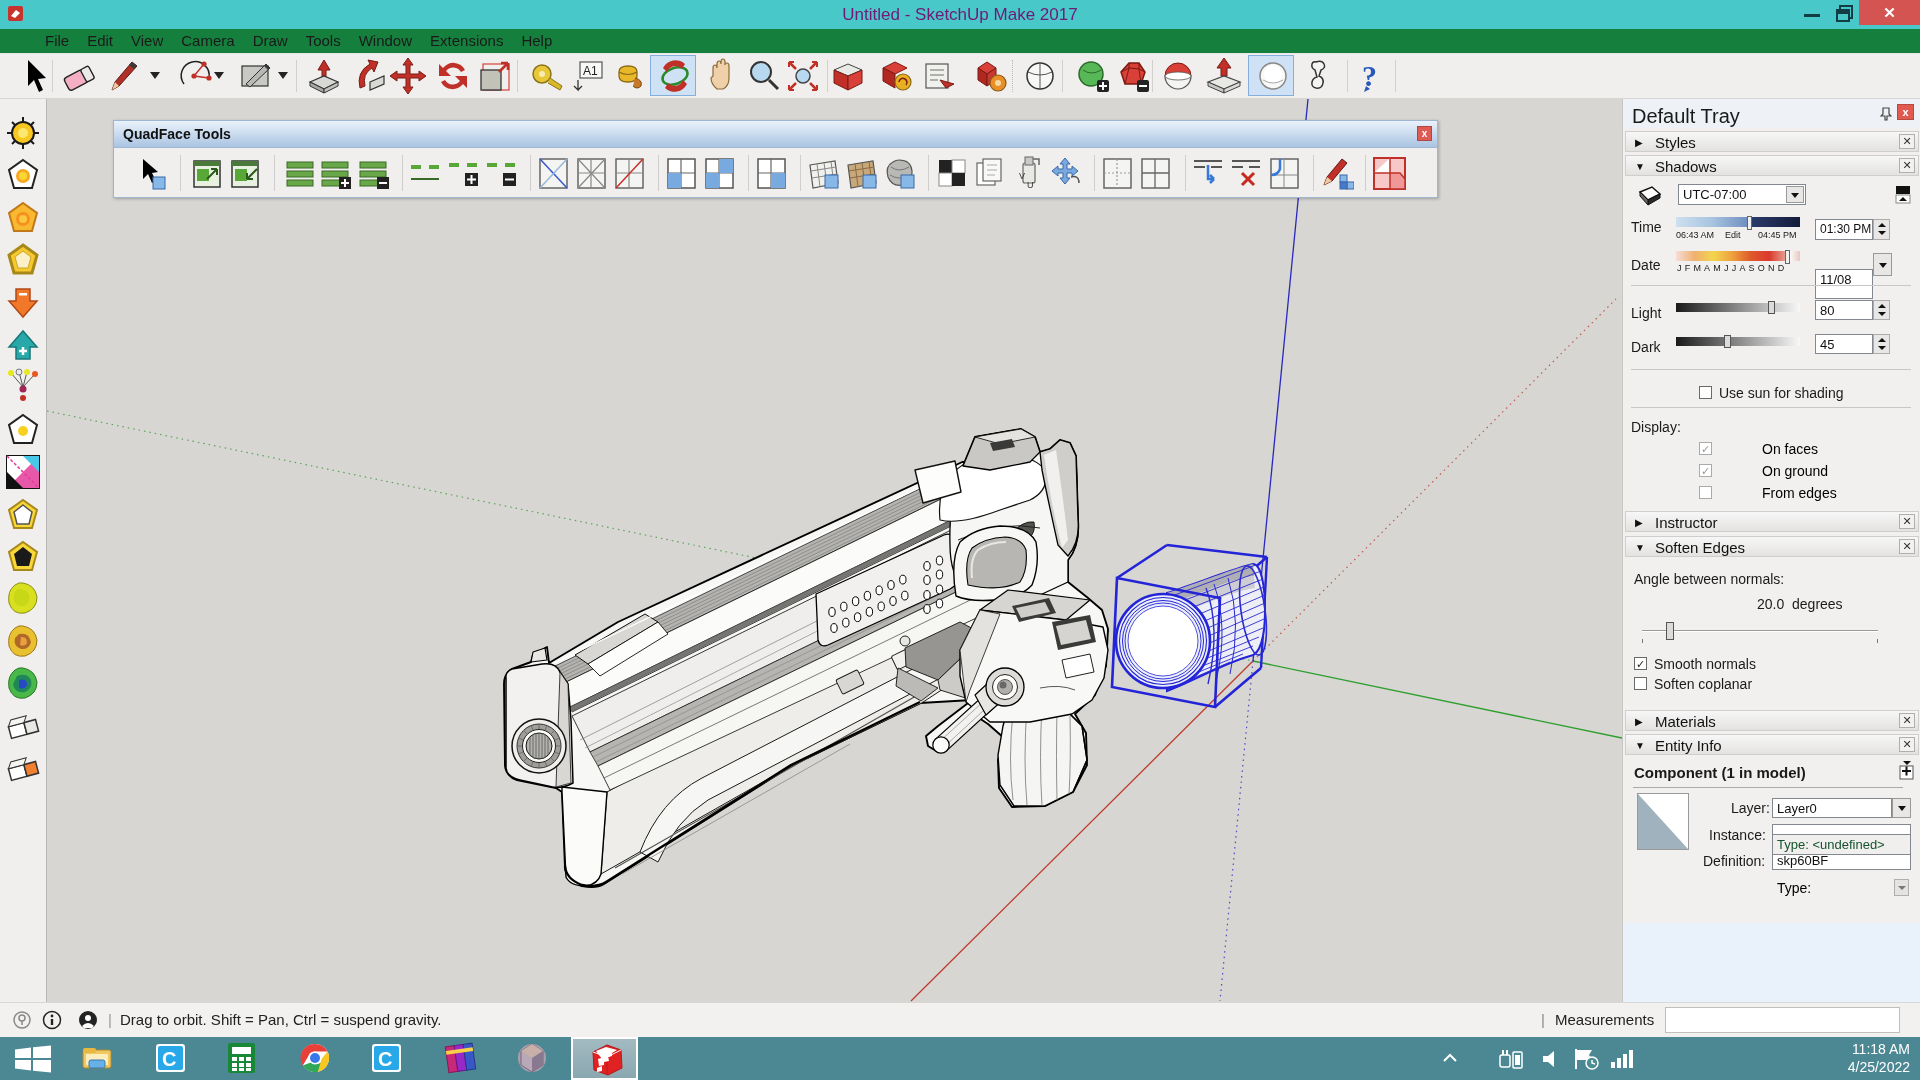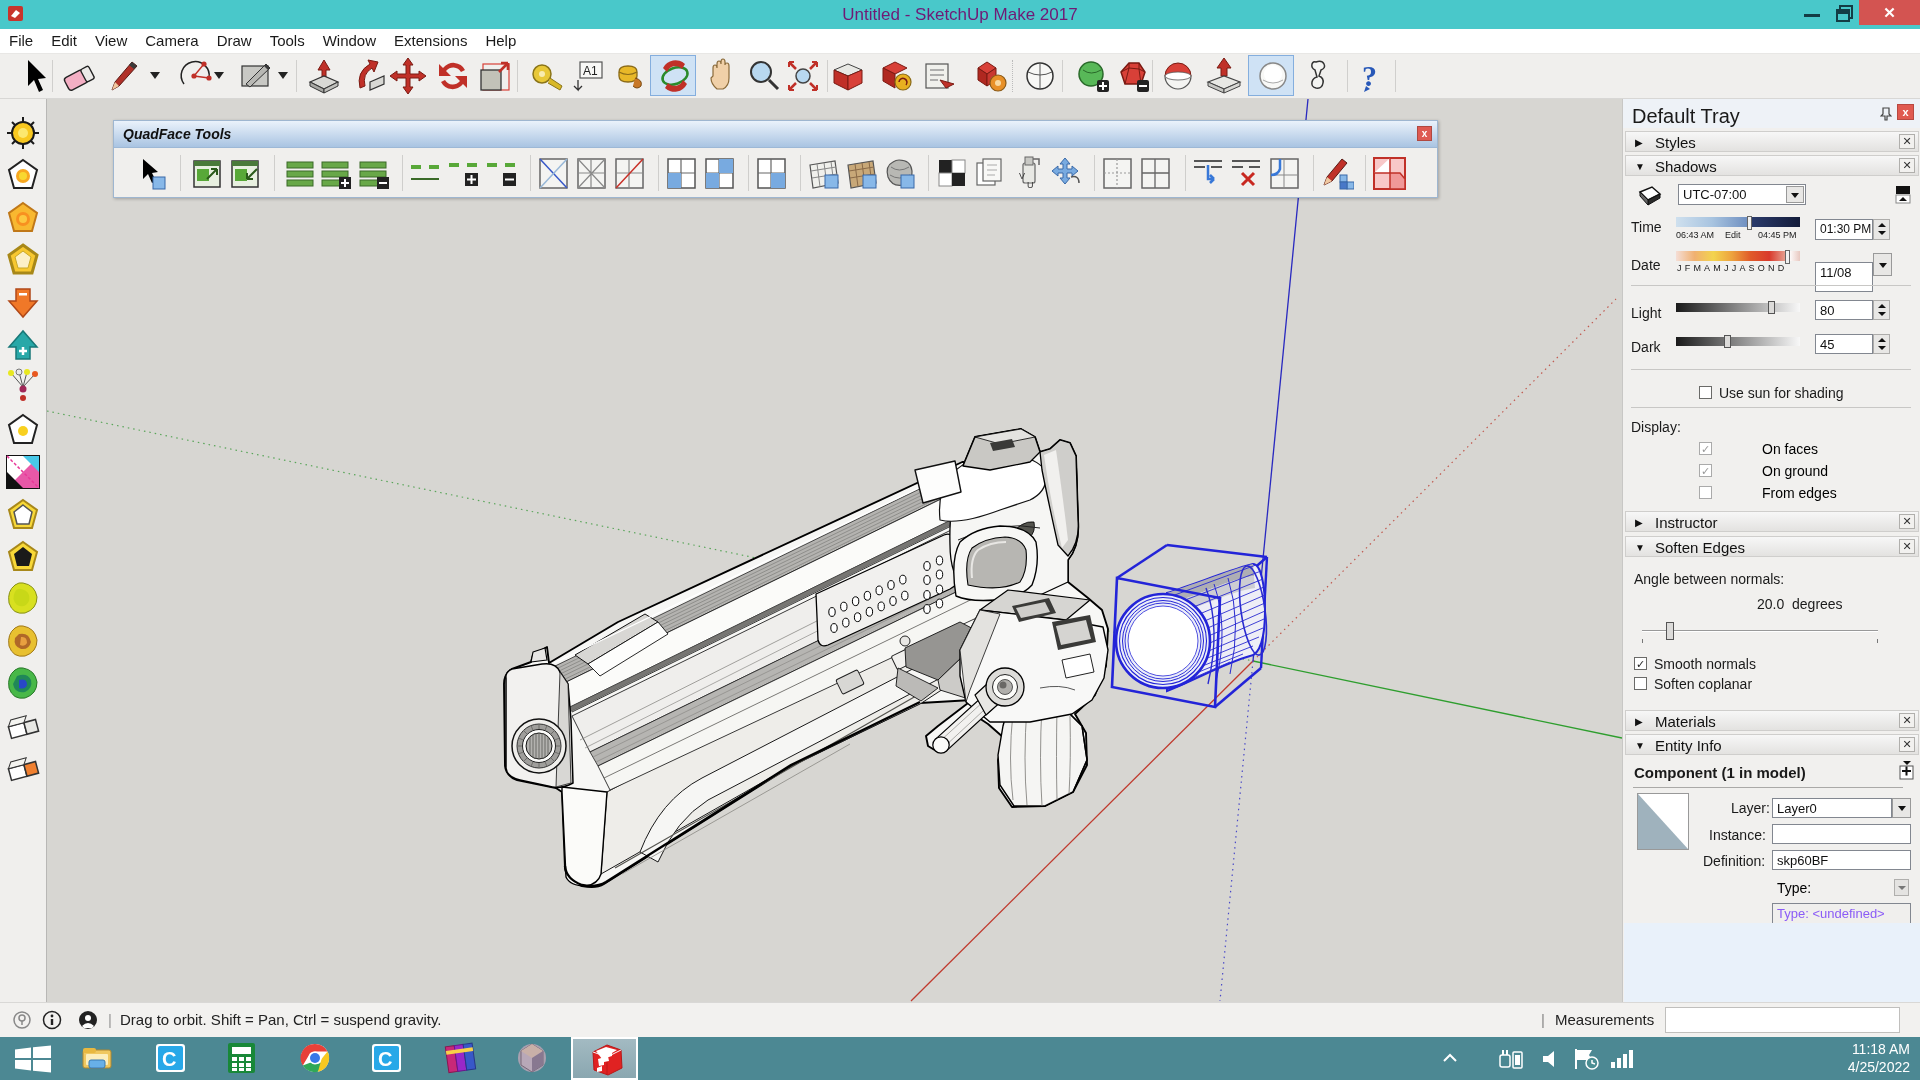--- a/index.html
+++ b/index.html
@@ -4,36 +4,36 @@
 <style>
 * { margin:0; padding:0; box-sizing:border-box; }
 html,body { width:1920px; height:1080px; overflow:hidden; font-family:"Liberation Sans", sans-serif; }
 body { position:relative; background:#d7d6d2; }
 .abs { position:absolute; }
 
 #titlebar { left:0; top:0; width:1920px; height:29px; background:#49c8ca; }
 #titletext { width:100%; text-align:center; top:5px; font-size:17px; color:#701a75; }
 #btn-close { right:0; top:0; width:61px; height:25px; background:#d35451; color:#fff; text-align:center; font-size:15px; line-height:25px; font-weight:bold; }
 
-#menubar { left:0; top:29px; width:1920px; height:25px; background:#ffffff; border-bottom:1px solid #e8e7e5; }
+#menubar { left:0; top:29px; width:1920px; height:25px; background:#15803d; border-bottom:1px solid #e8e7e5;padding-left:36px; }
 #menubar span { display:inline-block; font-size:15px; color:#1a1a1a; padding:3px 9px 0 9px; }
 
 #toolbar { left:0; top:54px; width:1920px; height:45px; background:#f0efed; border-bottom:1px solid #d8d7d5; }
 .tsep { position:absolute; top:6px; width:1px; height:32px; background:#d0cfcd; }
 .ticon { position:absolute; top:2px; }
 .hl { position:absolute; top:1px; width:46px; height:41px; background:#cfe2f5; border:1px solid #84aede; }
 
 #lefttb { left:0; top:99px; width:47px; height:903px; background:#f0efed; border-right:1px solid #b8b7b5; }
 .licon { position:absolute; left:3px; }
 
 #canvas { left:47px; top:99px; width:1575px; height:903px; background:#d7d6d2; overflow:hidden; }
 
 #qft { left:66px; top:21px; width:1325px; height:78px; background:#f0efed; border:1px solid #9eb6d0; box-shadow:1px 1px 3px rgba(0,0,0,0.25); }
 #qfthead { left:0; top:0; width:100%; height:27px; background:linear-gradient(#eaf2fb,#a9c4e2); border-bottom:1px solid #9db8d6; }
-#qfthead b { position:absolute; left:9px; top:5px; font-size:14px; color:#111;font-style:italic; }
+#qfthead b { position:absolute; left:9px; top:5px; font-size:14px; color:#111; }
 #qftclose { right:5px; top:5px; width:15px; height:15px; background:#de5a52; border:1px solid #b04840; color:#fff; font-size:10px; line-height:13px; text-align:center; font-weight:bold; }
 .qsep { position:absolute; top:34px; width:1px; height:36px; background:#cfcecc; }
 .qicon { position:absolute; top:34px; }
 
 #tray { left:1622px; top:99px; width:298px; height:903px; background:#f1f0ee; border-left:1px solid #c8c7c5; }
 #trayhead { left:0; top:0; width:100%; height:29px; background:#eef2f7; }
 #trayhead span { position:absolute; left:9px; top:6px; font-size:20px; color:#1a1a1a; }
 .sect { position:absolute; left:2px; width:294px; height:21px; background:linear-gradient(#f7f7f7,#e3e2e0); border:1px solid #cfcecc; }
 .sect .arr { position:absolute; left:9px; top:5px; font-size:10px; color:#111; }
 .sect .lbl { position:absolute; left:29px; top:2px; font-size:15px; color:#111; }
@@ -748,21 +748,21 @@
   <div class="tbox" style="left:192px;top:120px;width:58px;height:21px;font-size:12px">01:30 PM</div>
   <div class="spin" style="left:250px;top:120px;height:21px">
       <div style="margin:3px 0 0 4px;width:0;height:0;border-left:4px solid transparent;border-right:4px solid transparent;border-bottom:4px solid #111"></div>
       <div style="margin:4px 0 0 4px;width:0;height:0;border-left:4px solid transparent;border-right:4px solid transparent;border-top:4px solid #111"></div>
     </div>
   <div class="tlabel" style="left:8px;top:158px">Date</div>
   <div class="abs" style="left:53px;top:152px;width:112px;height:10px;background:linear-gradient(to right,#f5ded6,#f0b070,#f3d44e,#eda23e,#e05a2a,#d93a2c,#e8b0a0)"></div>
   <div class="abs" style="left:166px;top:152px;width:11px;height:10px;background:linear-gradient(to right,#fff,#e8c8c0)"></div>
   <div class="abs" style="left:162px;top:151px;width:5px;height:14px;background:#f0f0f0;border:1px solid #666"></div>
   <div class="tlabel" style="left:54px;top:164px;font-size:9px;letter-spacing:3.2px">JFMAMJJASOND</div>
-  <div class="tbox" style="left:192px;top:163px;width:58px;height:30px">11/08</div>
+  <div class="tbox" style="left:192px;top:170px;width:58px;height:30px">11/08</div>
   <div class="abs" style="left:250px;top:154px;width:19px;height:23px;background:#e8e7e5;border:1px solid #999">
       <div style="margin:9px 0 0 5px;width:0;height:0;border-left:4px solid transparent;border-right:4px solid transparent;border-top:5px solid #111"></div>
     </div>
   <div class="abs" style="left:8px;top:186px;width:280px;height:1px;background:#c8c7c5"></div>
   <div class="tlabel" style="left:8px;top:206px">Light</div>
   <div class="abs" style="left:53px;top:204px;width:124px;height:9px;background:linear-gradient(to right,#1a1a1a,#f8f8f8)"></div>
   <div class="abs" style="left:145px;top:202px;width:7px;height:13px;background:#dcdbd9;border:1px solid #555"></div>
   <div class="tbox" style="left:192px;top:201px;width:58px;height:20px">80</div>
   <div class="spin" style="left:250px;top:201px;height:20px">
       <div style="margin:3px 0 0 4px;width:0;height:0;border-left:4px solid transparent;border-right:4px solid transparent;border-bottom:4px solid #111"></div>
@@ -831,21 +831,21 @@
   <div class="tlabel" style="left:108px;top:701px">Layer:</div>
   <div class="tbox" style="left:149px;top:699px;width:120px;height:20px">Layer0</div>
   <div class="abs" style="left:269px;top:699px;width:19px;height:20px;background:#e8e7e5;border:1px solid #999">
       <div style="margin:7px 0 0 5px;width:0;height:0;border-left:4px solid transparent;border-right:4px solid transparent;border-top:5px solid #111"></div>
     </div>
   <div class="tlabel" style="left:86px;top:728px">Instance:</div>
   <div class="tbox" style="left:149px;top:725px;width:139px;height:20px"></div>
   <div class="tlabel" style="left:80px;top:754px">Definition:</div>
   <div class="tbox" style="left:149px;top:751px;width:139px;height:20px">skp60BF</div>
   <div class="tlabel gray" style="left:111px;top:781px">Type:</div>
-  <div class="tbox" style="left:149px;top:804px;width:139px;height:21px;background:#f0efed;color:#8b5cf6">Type: &lt;undefined&gt;</div>
+  <div class="tbox" style="left:149px;top:735px;width:139px;height:21px;background:#f0efed;color:#14532d">Type: &lt;undefined&gt;</div>
   <div class="abs" style="left:271px;top:780px;width:15px;height:17px;background:#e4e3e1;border:1px solid #b0afad">
       <div style="margin:6px 0 0 3px;width:0;height:0;border-left:4px solid transparent;border-right:4px solid transparent;border-top:4px solid #777"></div>
     </div>
   <div class="abs" style="left:1px;top:824px;width:297px;height:79px;background:#e9f1fa"></div>
 </div>
 <div class="abs" id="statusbar">
   <svg class="abs" style="left:12px;top:7px" width="20" height="20">
       <circle cx="10" cy="10" r="8" fill="none" stroke="#888" stroke-width="1.5"></circle>
       <circle cx="10" cy="8" r="3" fill="none" stroke="#888" stroke-width="1.5"></circle>
       <path d="M10,11 L10,15" stroke="#888" stroke-width="1.5"></path>

